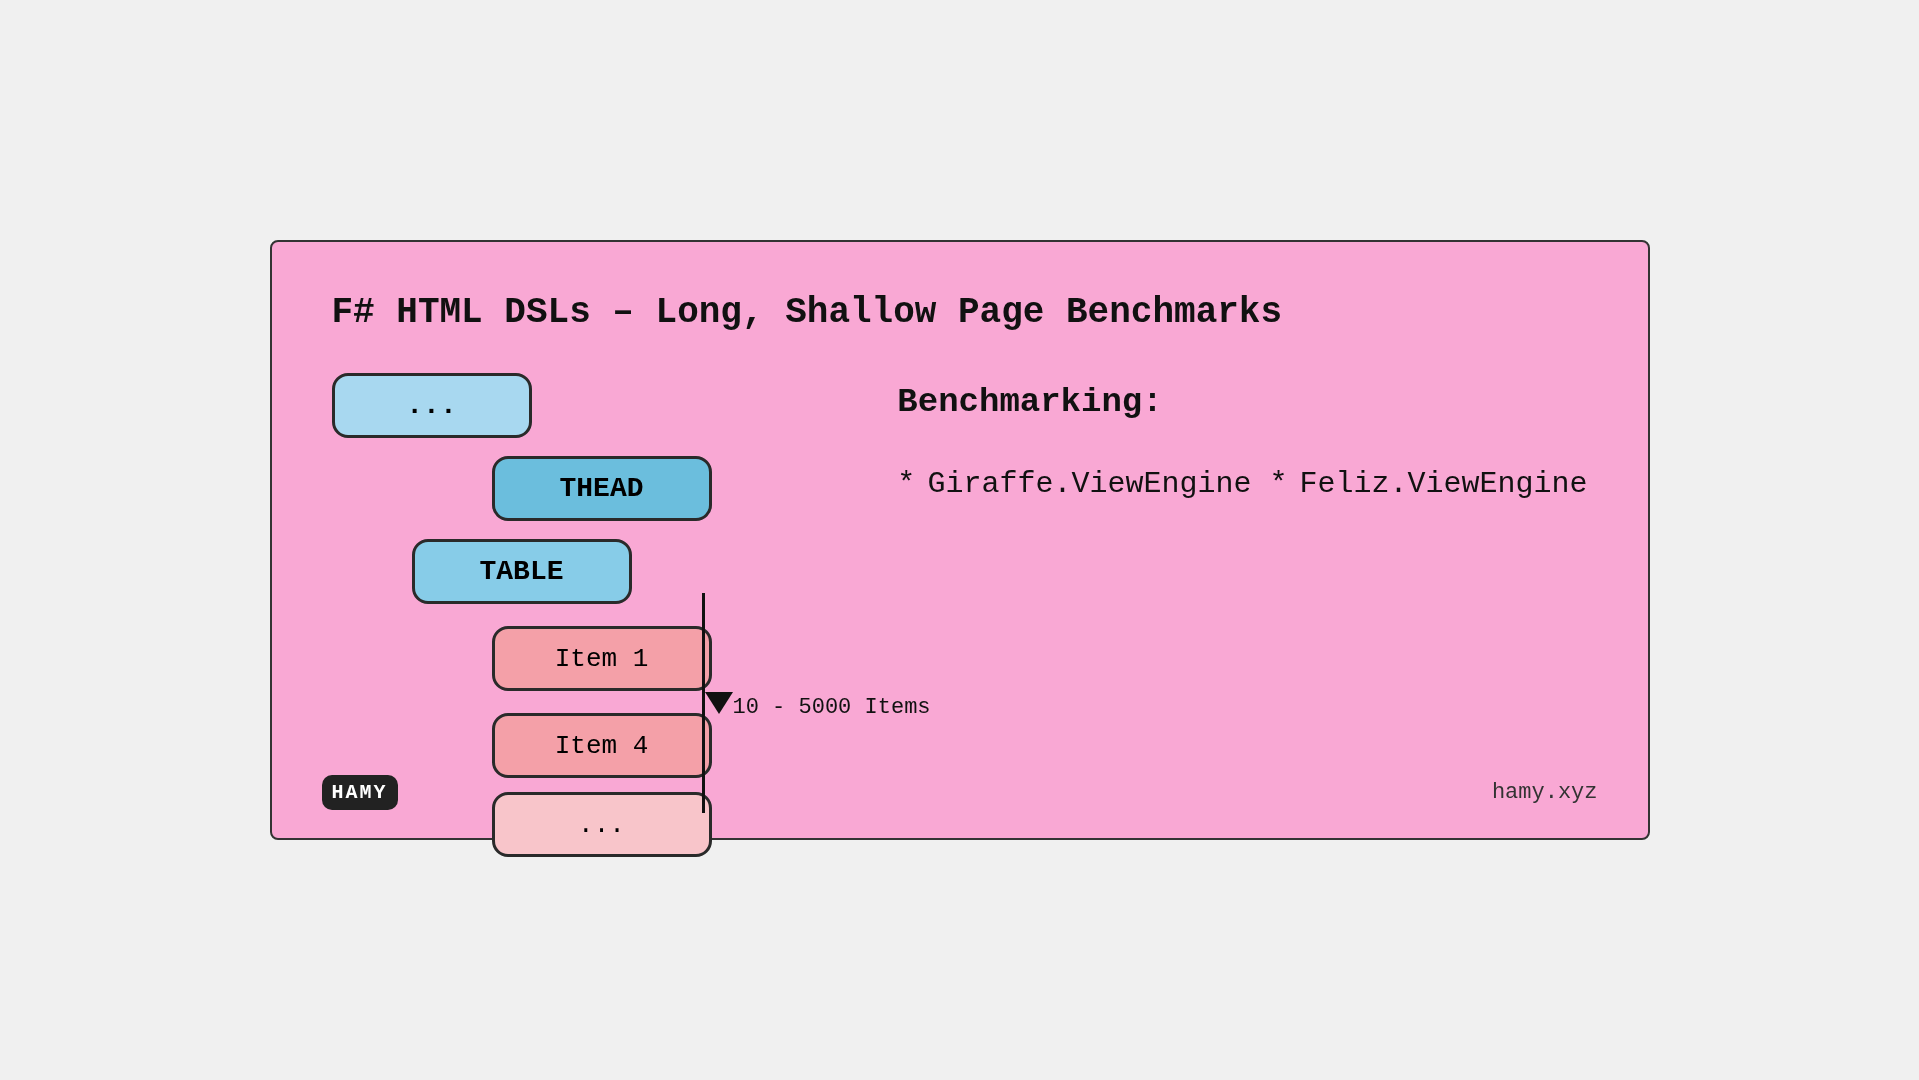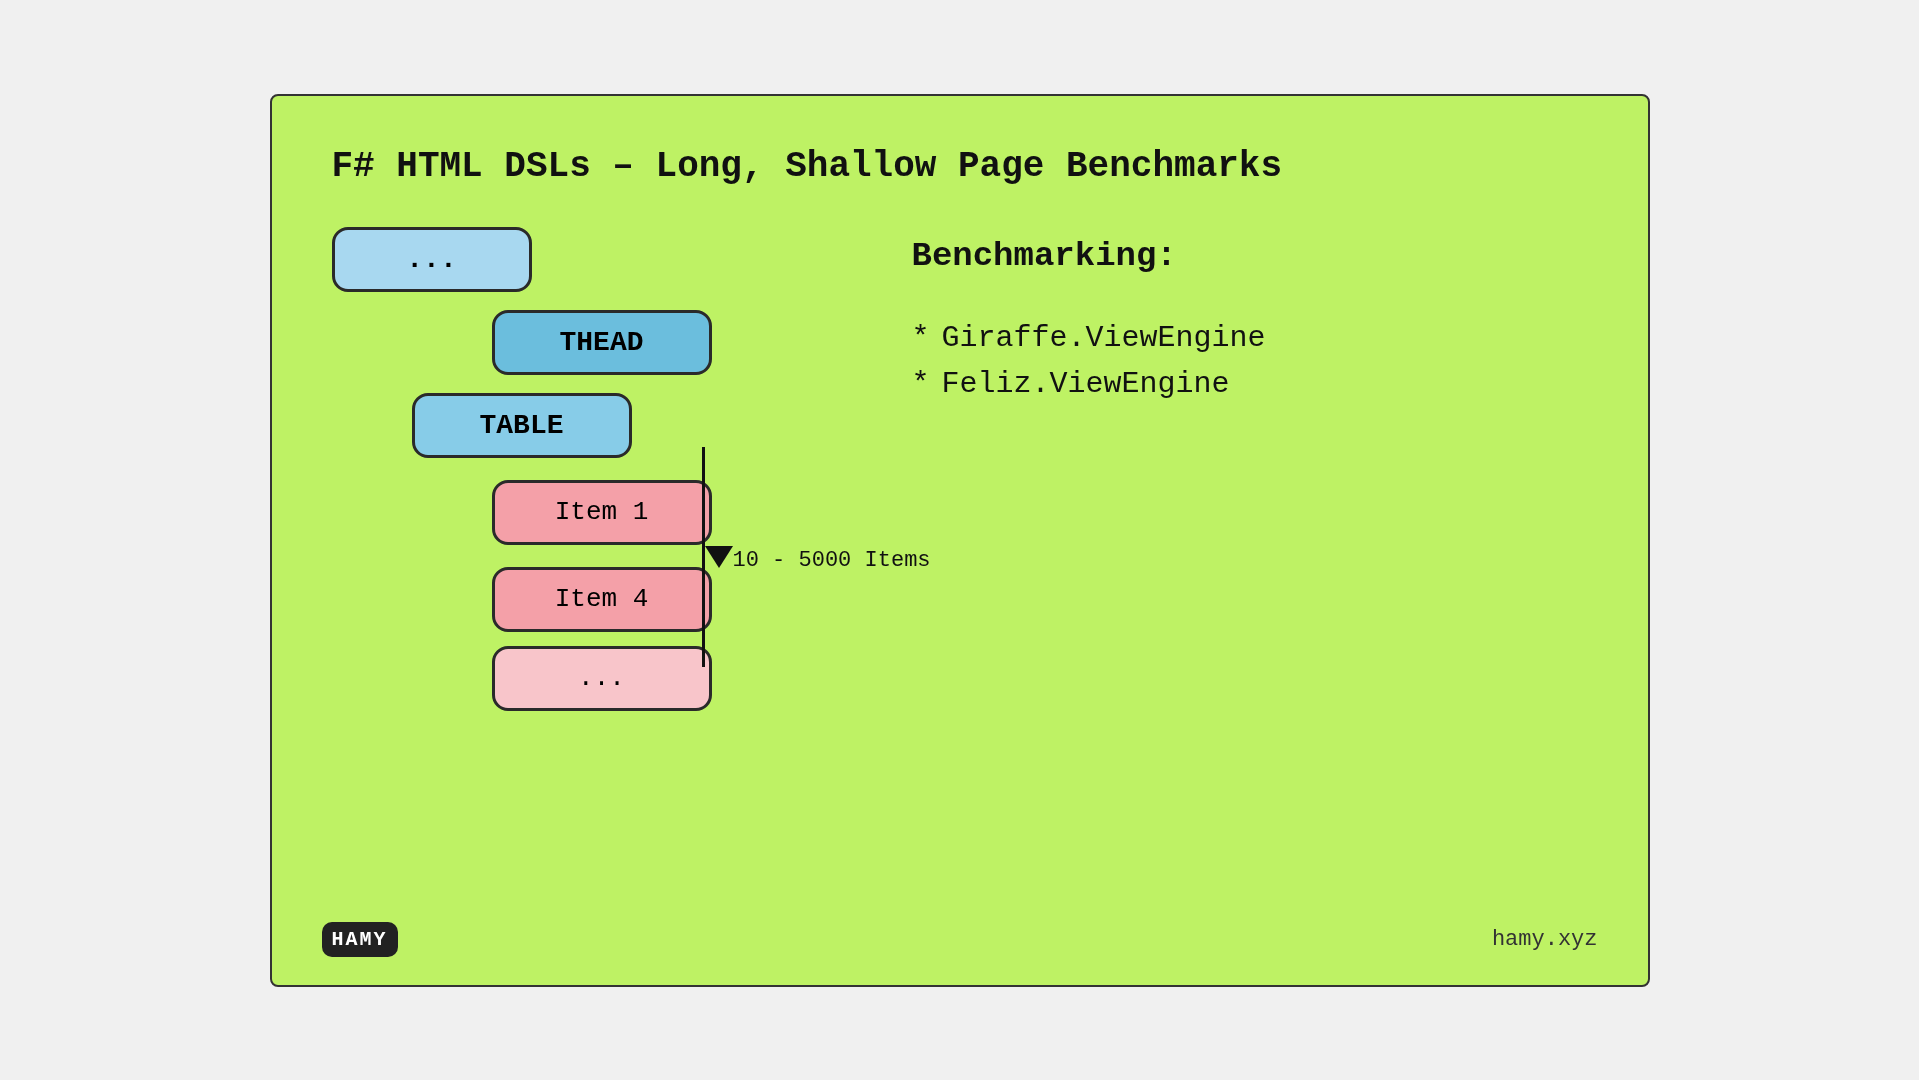--- a/index.html
+++ b/index.html
@@ -11,23 +11,23 @@
     body {
       background: #f0f0f0;
       display: flex;
       justify-content: center;
       align-items: center;
       min-height: 100vh;
       font-family: 'Courier New', Courier, monospace;
     }
 
     .slide {
-      background: #bef264;
+      background: #f9a8d4;
       width: 1380px;
-      height: 893px;
+      height: 600px;
       border: 2px solid #333;
       border-radius: 8px;
       position: relative;
       padding: 50px 60px 50px 60px;
     }
 
     .slide-title {
       font-size: 36px;
       font-weight: bold;
       color: #111;
@@ -147,22 +147,21 @@
       font-size: 34px;
       font-weight: bold;
       font-family: 'Courier New', Courier, monospace;
       color: #111;
       margin-bottom: 46px;
     }
 
     .benchmark-list {
       list-style: none;
       display: flex;
-      flex-direction: column;
-      gap: 12px;
+      gap: 18px;
     }
 
     .benchmark-item {
       font-size: 30px;
       font-family: 'Courier New', Courier, monospace;
       color: #111;
       display: flex;
       align-items: center;
       gap: 12px;
     }

